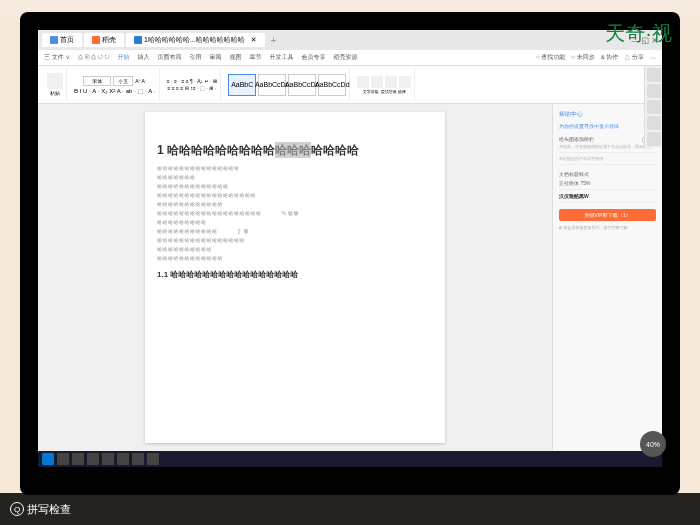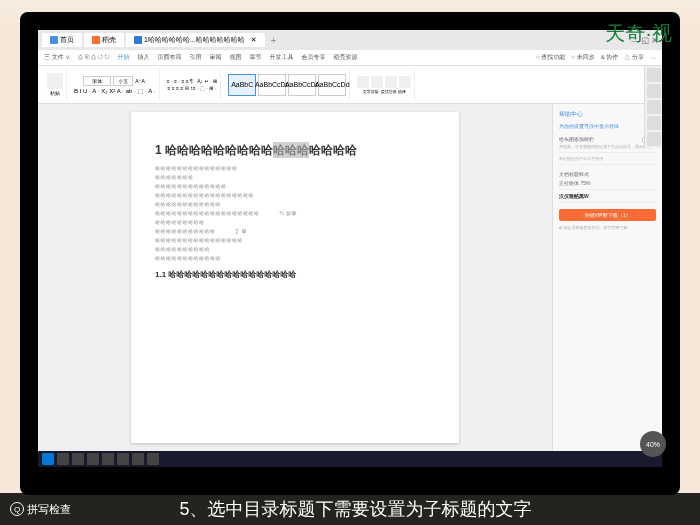--- a/index.html
+++ b/index.html
@@ -18,21 +18,21 @@
 .menubar .active { color: #4a90e2; }
 .menubar-right { margin-left: auto; display: flex; gap: 6px; align-items: center; }
 .ribbon { height: 38px; background: #fff; border-bottom: 1px solid #ddd; display: flex; align-items: center; padding: 2px 6px; font-size: 5px; gap: 4px; }
 .ribbon-group { display: flex; flex-direction: column; align-items: center; gap: 1px; padding: 0 3px; border-right: 1px solid #eee; height: 100%; justify-content: center; }
 .ribbon-row { display: flex; gap: 2px; align-items: center; }
 .ribbon-btn { width: 12px; height: 12px; background: #f0f0f0; border-radius: 1px; }
 .style-box { width: 28px; height: 22px; border: 1px solid #ccc; display: flex; align-items: center; justify-content: center; font-size: 7px; }
 .style-box.sel { border-color: #4a90e2; background: #e8f2ff; }
 .content-area { display: flex; height: calc(100% - 90px); }
 .doc-area { flex: 1; background: #f0f0f0; display: flex; justify-content: center; padding: 8px 0; overflow: hidden; }
-.page { background: #fff; width: 328px; box-shadow: 0 1px 3px rgba(0,0,0,0.2); padding: 30px 24px; font-size: 6px; color: #333; }
+.page { background: #fff; width: 300px; box-shadow: 0 1px 3px rgba(0,0,0,0.2); padding: 30px 12px; font-size: 6px; color: #333; }
 .heading1 { font-size: 12px; font-weight: bold; margin-bottom: 6px; position: relative; }
 .selection { position: absolute; background: #b0b0b0; opacity: 0.6; top: 0; left: 118px; width: 36px; height: 16px; }
 .body-line { font-size: 5px; color: #888; margin: 3px 0; letter-spacing: 0.5px; }
 .heading2 { font-size: 8px; font-weight: bold; margin-top: 8px; }
 .formula { display: inline-block; margin-left: 20px; }
 .right-panel { width: 110px; background: #f8f8f8; border-left: 1px solid #ddd; padding: 6px; font-size: 5px; color: #666; }
 .panel-header { display: flex; justify-content: space-between; margin-bottom: 4px; font-size: 6px; color: #4a90e2; }
 .panel-item { padding: 3px 0; border-bottom: 1px solid #eee; }
 .toggle { width: 14px; height: 8px; background: #ccc; border-radius: 4px; float: right; position: relative; }
 .toggle::after { content: ''; position: absolute; width: 6px; height: 6px; background: #fff; border-radius: 50%; top: 1px; left: 1px; }
@@ -203,14 +203,13 @@
 </div>
 </div>
 
 <div class="floating-badge">40%</div>
 
 <div class="caption">
   <div class="logo">
     <div class="logo-icon">Q</div>
     <span>拼写检查</span>
   </div>
-  <div class="caption-text">5、选中目录标题下需要设置为子标题的文字</div>
 </div>
 
 </body></html>

